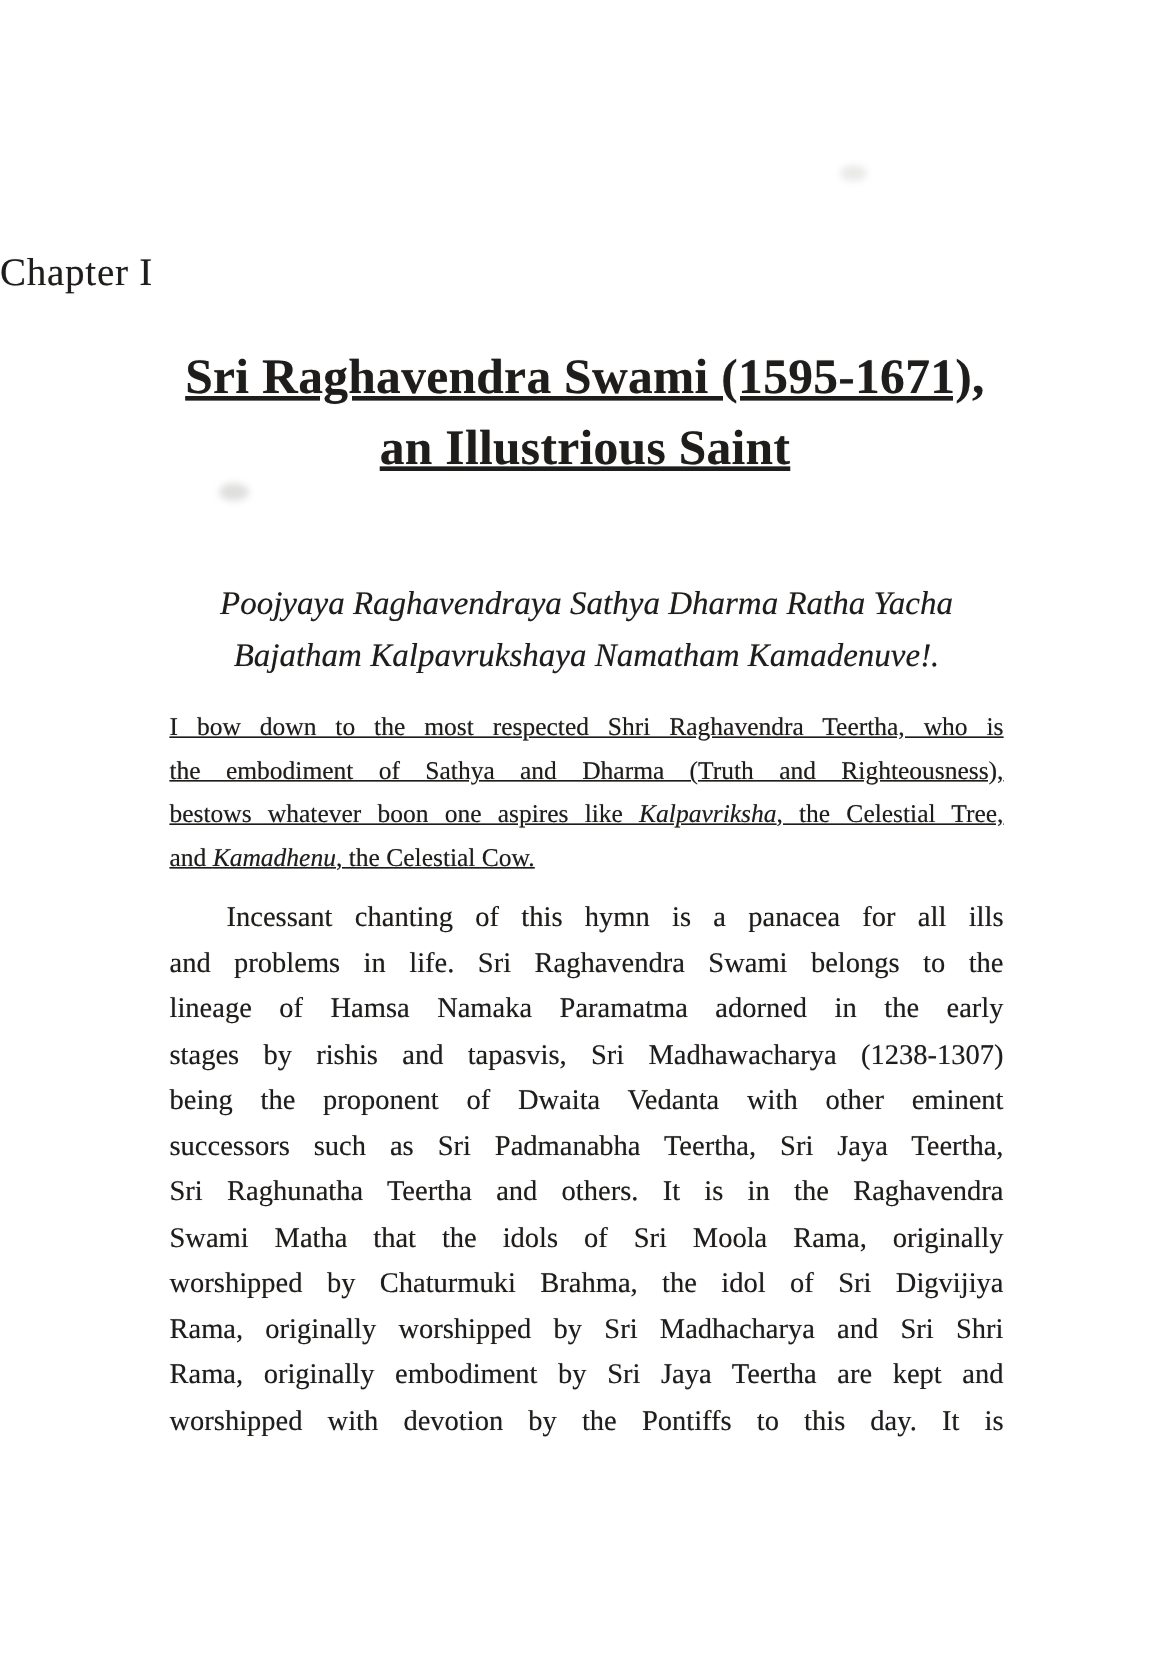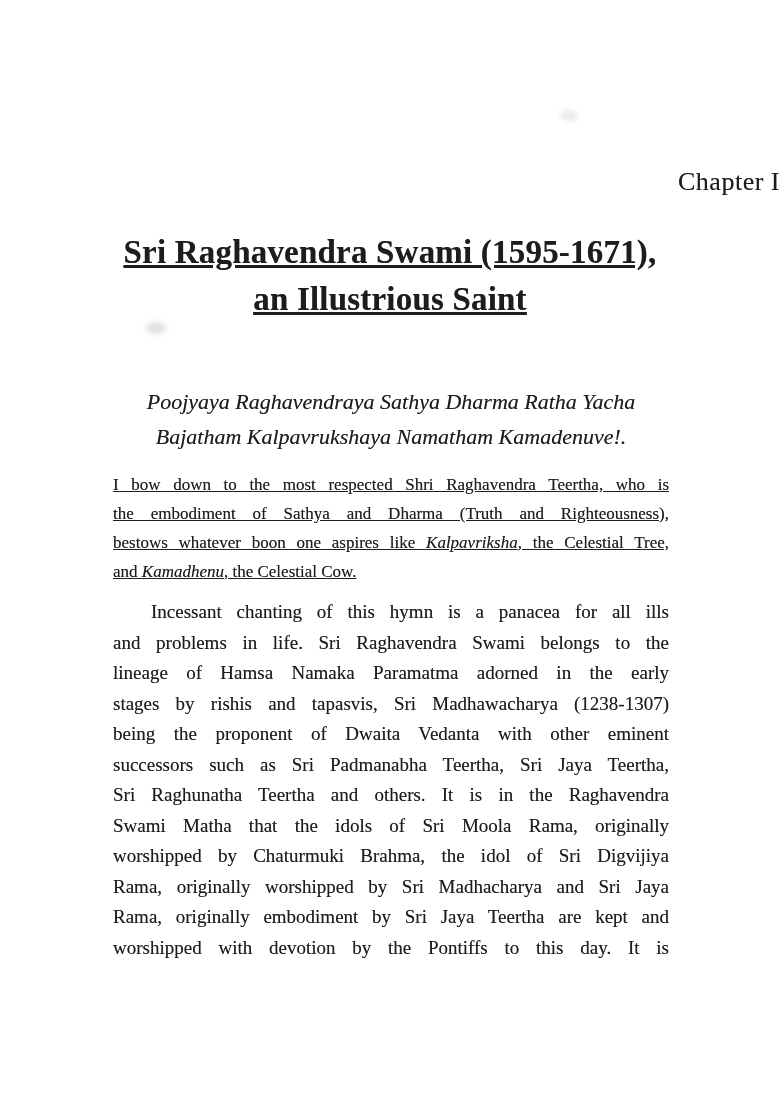--- a/index.html
+++ b/index.html
@@ -27,21 +27,21 @@
   }
   .line-last {
     text-align-last: left;
   }
   
   .chapter {
     position: absolute;
     top: 166px;
     left: 0;
     width: 100%;
-    text-align: right;
+    text-align: left;
     font-size: 26px;
     line-height: 32px;
     letter-spacing: 0.5px;
   }
   
   .title {
     position: absolute;
     top: 229px;
     left: 0;
     width: 100%;
@@ -150,18 +150,18 @@
   <div class="body-para txt">
       <div class="line">Incessant chanting of this hymn is a panacea for all ills</div>
       <div class="line">and problems in life. Sri Raghavendra Swami belongs to the</div>
       <div class="line">lineage of Hamsa Namaka Paramatma adorned in the early</div>
       <div class="line">stages by rishis and tapasvis, Sri Madhawacharya (1238-1307)</div>
       <div class="line">being the proponent of Dwaita Vedanta with other eminent</div>
       <div class="line">successors such as Sri Padmanabha Teertha, Sri Jaya Teertha,</div>
       <div class="line">Sri Raghunatha Teertha and others. It is in the Raghavendra</div>
       <div class="line">Swami Matha that the idols of Sri Moola Rama, originally</div>
       <div class="line">worshipped by Chaturmuki Brahma, the idol of Sri Digvijiya</div>
-      <div class="line">Rama, originally worshipped by Sri Madhacharya and Sri Jaya</div>
+      <div class="line">Rama, originally worshipped by Sri Madhacharya and Sri Shri</div>
       <div class="line">Rama, originally embodiment by Sri Jaya Teertha are kept and</div>
       <div class="line">worshipped with devotion by the Pontiffs to this day. It is</div>
     </div>
 
 </div>
 
 </body></html>

